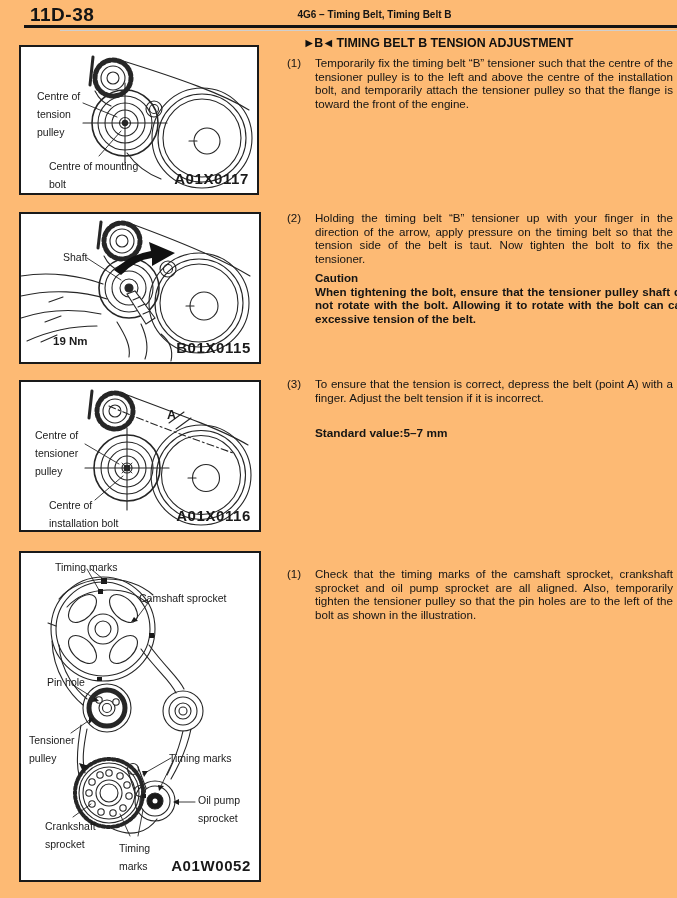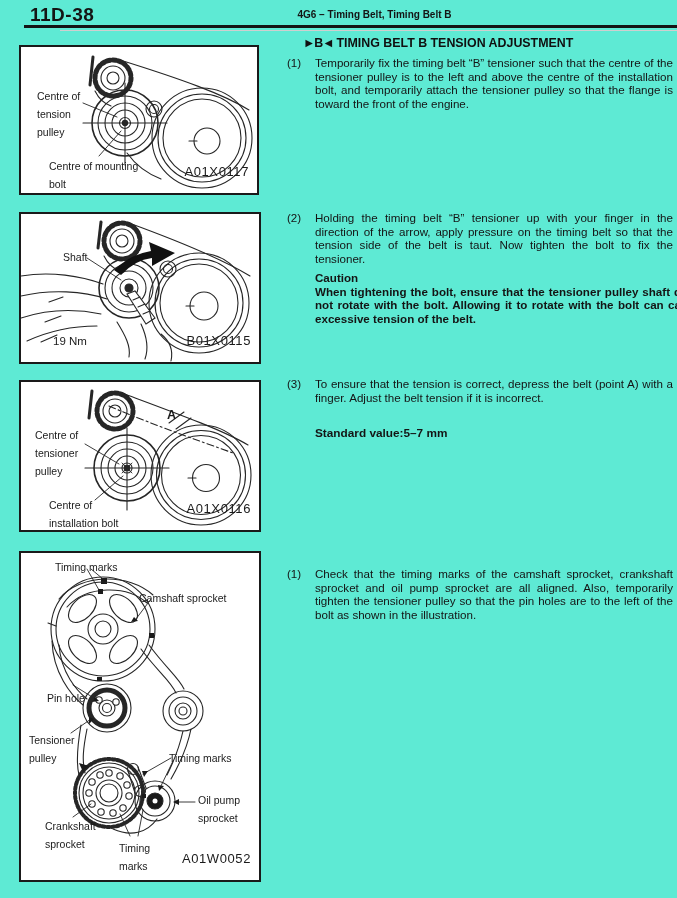--- a/index.html
+++ b/index.html
@@ -1,20 +1,20 @@
 <!DOCTYPE html>
 <html><head>
 <meta charset="utf-8">
 <style>
   * { box-sizing: border-box; margin: 0; padding: 0; }
   html,body { background:#fff; }
   .page {
     position: relative;
     width: 677px; height: 898px;
-    background: #5eead4;
+    background: #fdba74;
     font-family: "Liberation Sans", sans-serif;
     color: #141414;
     overflow: hidden;
   }
   
   .page-number {
     position: absolute; left: 30px; top: 4px;
     font-size: 19px; font-weight: bold; letter-spacing: .5px;
   }
   .page-title {
@@ -35,22 +35,22 @@
     border: 2px solid #1a1a1a;
     background: #fff;
   }
   .figbox svg { position: absolute; left: 0; top: 0; }
   .flabel {
     position: absolute;
     font-size: 10.5px; line-height: 18px; color: #1a1a1a;
   }
   .flabel.bold { font-weight: bold; font-size: 12.5px; }
   .fcode {
-    position: absolute; right: 8px; bottom: 14px;
-    font-size: 13px; font-weight: normal; letter-spacing: .6px; color:#1a1a1a;
+    position: absolute; right: 8px; bottom: 6px;
+    font-size: 15px; font-weight: bold; letter-spacing: .6px; color:#1a1a1a;
   }
   
   .tblock { position: absolute; left: 287px; width: 386px; }
   .sechead {
     font-size: 12.4px; font-weight: bold; white-space: nowrap; color:#101010;margin-left:16px;
   }
   .sechead .marker { letter-spacing: -1px; margin-right: 3px; }
   .step { display: flex; font-size: 11.6px; line-height: 13.7px; }
   .step .num { width: 28px; flex: 0 0 28px; }
   .step .txt { flex: 1; text-align: justify; }
@@ -146,21 +146,21 @@
         <path d="M96,108 C104,121 110,132 108,143"></path>
         <path d="M120,110 C126,123 128,134 124,145"></path>
         <path d="M140,120 C150,128 152,138 150,147"></path>
 
         <path d="M66,44 L100,66" stroke-width="0.9"></path>
       </g>
 
       <path d="M93,56 Q110,40 130,37 L128,28 L154,39 L131,52 L131,44 Q114,46 100,61 Z" fill="#111" stroke="none"></path>
     </svg>
     <div class="flabel" style="left:42px; top:34px; width:40px">Shaft</div>
-    <div class="flabel" style="left:32px; top:118px; width:50px; font-weight:normal; font-size:11.5px;">19 Nm</div>
+    <div class="flabel" style="left:32px; top:118px; width:50px; font-weight:bold; font-size:11.5px;">19 Nm</div>
     <div class="fcode">B01X0115</div>
   </figure>
 
   <figure class="figbox" style="left:19px; top:380px; width:242px; height:152px;">
     <svg width="238" height="148" viewBox="0 0 238 148">
       <g stroke="#262626" fill="none" stroke-width="1.1" stroke-linecap="round">
 
         <path d="M101,11 C152,30 202,48 227,63"></path>
         <path d="M88,24 C130,42 176,58 212,71" stroke-dasharray="7 3 2 3"></path>
         <path d="M148,41 l15,-11 M155,47 l15,-11"></path>
@@ -279,21 +279,21 @@
         <path d="M121,218 l6,0 l-4,6 Z" fill="#1a1a1a" stroke="none"></path>
         <path d="M137,232 l6,1 l-5,5 Z" fill="#1a1a1a" stroke="none"></path>
         <path d="M174,249 L158,249" stroke-width="0.9"></path>
         <path d="M158,246 l-6,3 l6,3 Z" fill="#1a1a1a" stroke="none"></path>
         <path d="M52,264 L70,251" stroke-width="0.9"></path>
         <path d="M109,283 L99,261 M117,283 L122,257" stroke-width="0.9"></path>
       </g>
     </svg>
     <div class="flabel" style="left:34px; top:5px; width:72px">Timing marks</div>
     <div class="flabel" style="left:118px; top:36px; width:98px">Camshaft sprocket</div>
-    <div class="flabel" style="left:26px; top:136px; width:68px">Pin hole</div>
+    <div class="flabel" style="left:26px; top:120px; width:68px">Pin hole</div>
     <div class="flabel" style="left:8px; top:178px; width:56px">Tensioner pulley</div>
     <div class="flabel" style="left:148px; top:196px; width:74px">Timing marks</div>
     <div class="flabel" style="left:177px; top:238px; width:52px">Oil pump sprocket</div>
     <div class="flabel" style="left:24px; top:264px; width:66px">Crankshaft sprocket</div>
     <div class="flabel" style="left:98px; top:286px; width:42px">Timing marks</div>
     <div class="fcode">A01W0052</div>
   </figure>
 
   <div class="tblock sechead" style="top:36px">
     <span class="marker">►B◄</span><span>TIMING BELT B TENSION ADJUSTMENT</span>

